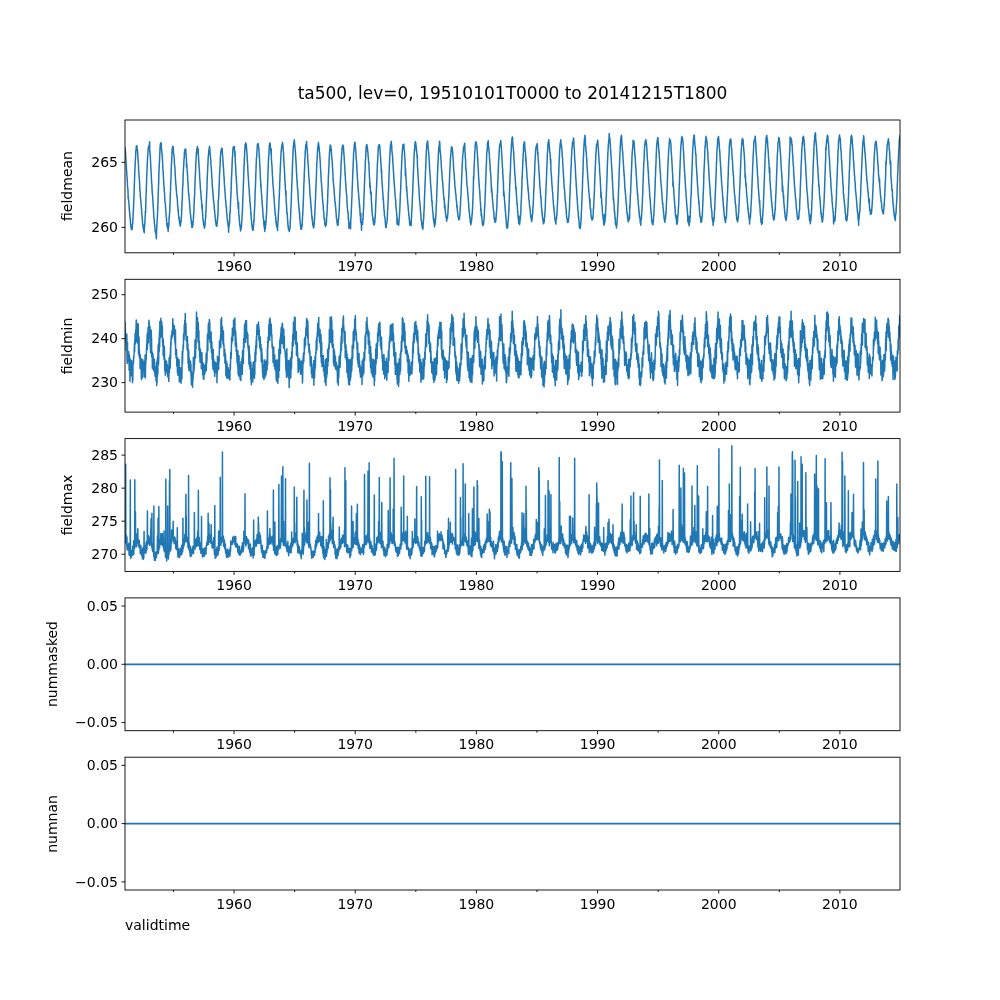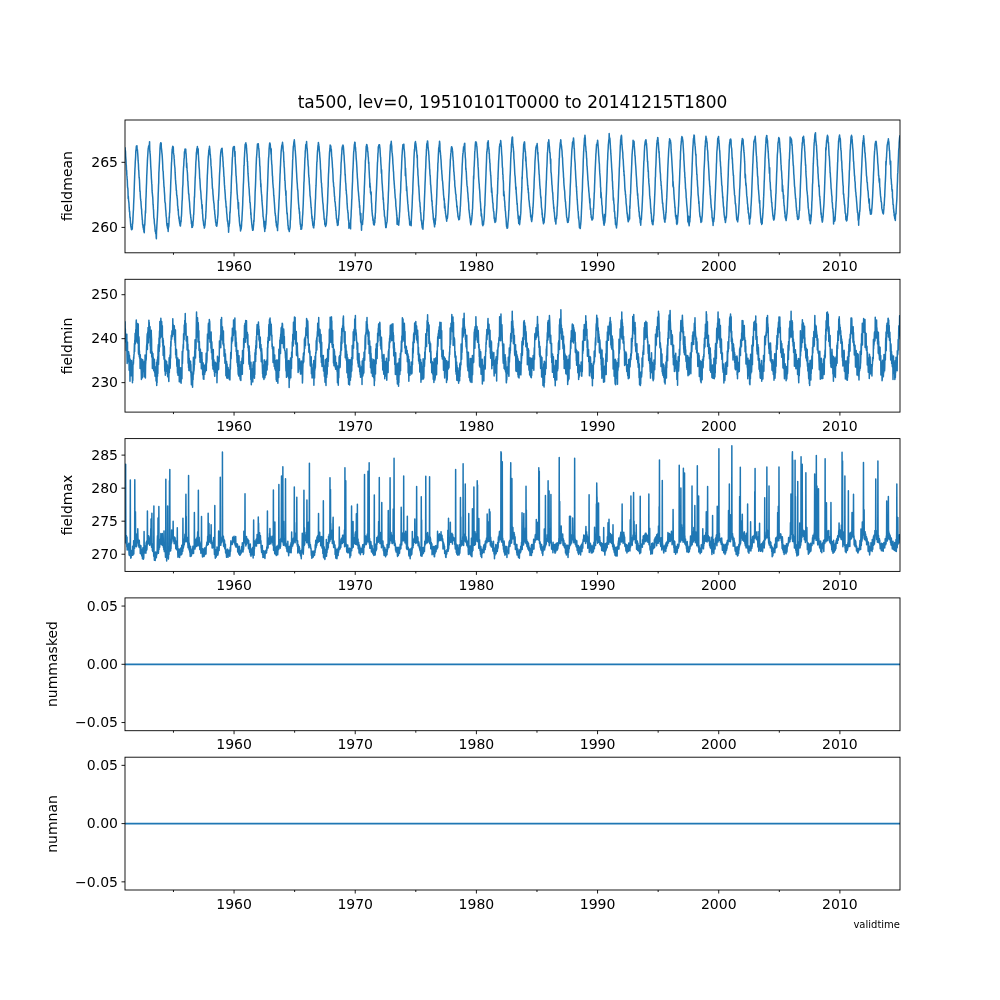--- a/index.html
+++ b/index.html
@@ -1,31 +1,31 @@
 <!DOCTYPE html>
 <html><head>
 <meta charset="utf-8">
 <style>
   html,body{margin:0;padding:0;background:#fff;}
   #figure{
     position:relative;width:1000px;height:1000px;background:#ffffff;
     font-family:"DejaVu Sans",sans-serif;color:#000;overflow:hidden;
   }
   #figure-title{
-    position:absolute;left:125px;width:775px;top:92px;height:20px;
+    position:absolute;left:125px;width:775px;top:83px;height:20px;
     line-height:20px;text-align:center;font-size:17px;color:#000;
   }
   .ylab{
     position:absolute;width:133px;height:20px;line-height:20px;
     text-align:center;font-size:14px;transform:rotate(-90deg);color:#000;
     white-space:nowrap;
   }
   #x-axis-label{
     position:absolute;left:125px;width:775px;top:916px;height:18px;
-    line-height:18px;text-align:right;font-size:10px;color:#000;
+    line-height:18px;text-align:left;font-size:14px;color:#000;
   }
   svg{position:absolute;left:0;top:0;}
   svg text{font-family:"DejaVu Sans",sans-serif;fill:#000;}
 </style>
 </head>
 <body>
 
 <div id="figure">
   <div id="figure-title">ta500, lev=0, 19510101T0000 to 20141215T1800</div>
 

